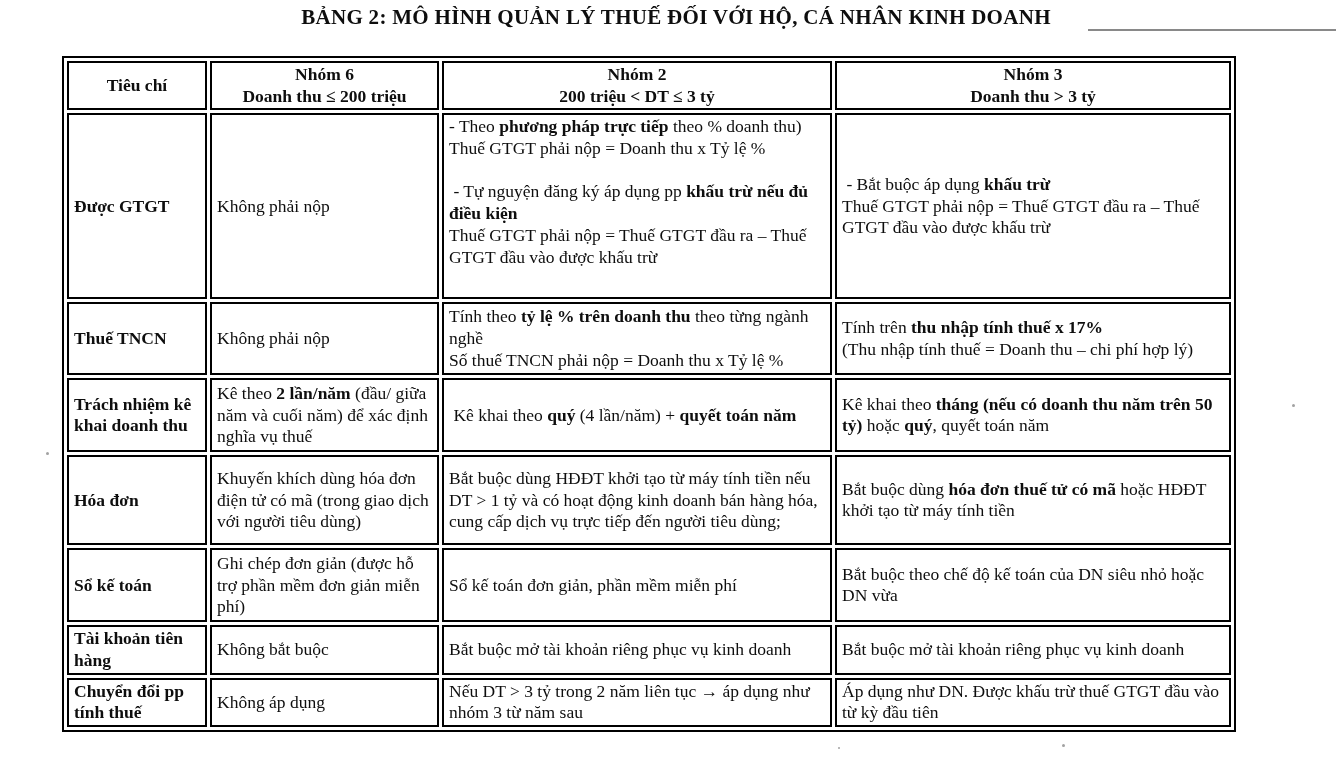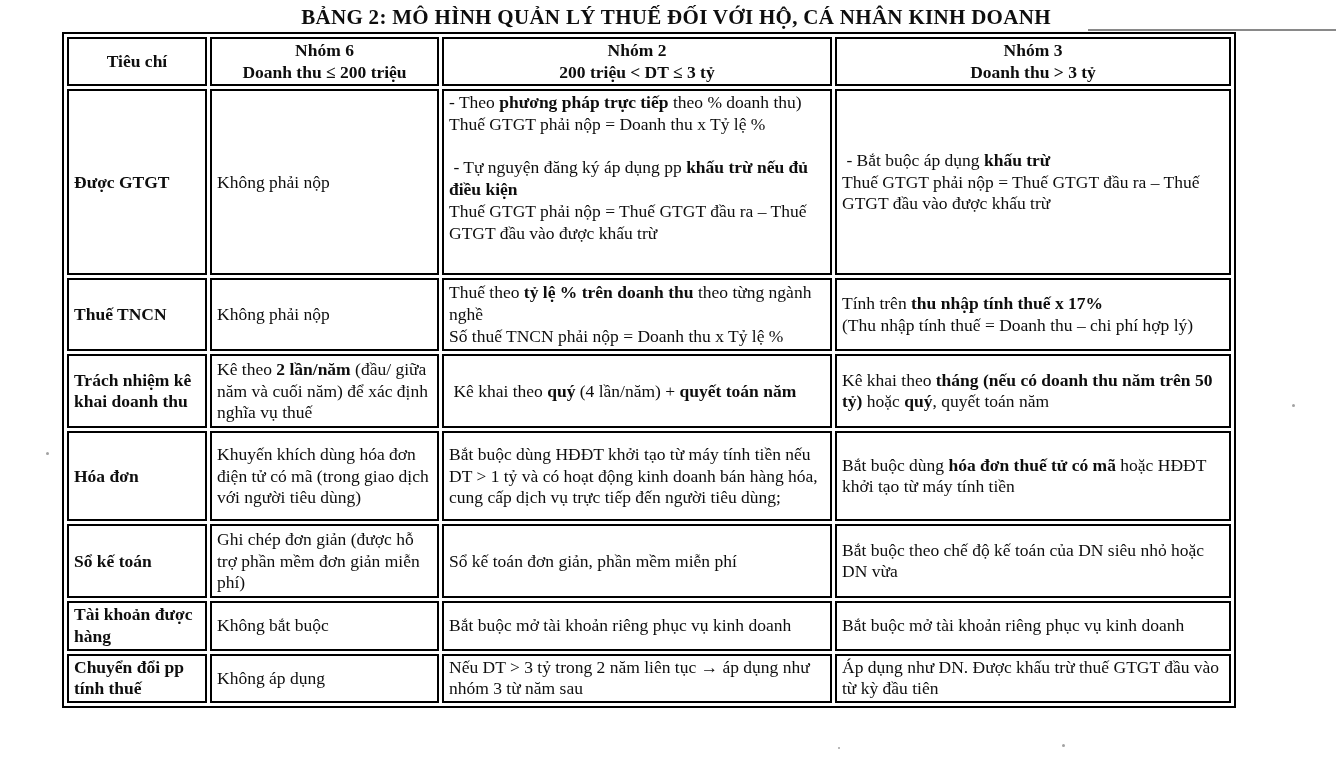--- a/index.html
+++ b/index.html
@@ -23,21 +23,21 @@
     background:#4a4a4a;opacity:.65;
   }
   .speck{position:absolute;width:3px;height:3px;background:#555;border-radius:50%;opacity:.55;}
   .speck.s1{left:1292px;top:404px;}
   .speck.s2{left:46px;top:452px;}
   .speck.s3{left:1108px;top:612px;}
   .speck.s4{left:1062px;top:744px;}
   .speck.s5{left:838px;top:747px;width:2px;height:2px;}
 
   table.grid{
-    position:absolute;left:62px;top:32px;width:1170px;
+    position:absolute;left:62px;top:56px;width:1170px;
     table-layout:fixed;
     border-collapse:separate;border-spacing:3px;
     border:2px solid #000;
     background:#fff;
   }
   .grid th,.grid td{
     border:2px solid #000;
     box-sizing:border-box;
     padding:1px 5px;
     font-size:17.5px;
@@ -93,21 +93,21 @@
   <tr>
     <td class="crit c0"><b>Được GTGT</b></td>
     <td class="c1"><span>Không phải nộp</span></td>
     <td class="c2"><span>- Theo </span><b>phương pháp trực tiếp</b><span> theo % doanh thu)</span><br><span>Thuế GTGT phải nộp = Doanh thu x  Tỷ lệ %</span><br><br><span>&nbsp;- Tự nguyện đăng ký áp dụng pp </span><b>khấu trừ nếu đủ điều kiện</b><br><span>Thuế GTGT phải nộp =  Thuế GTGT đầu ra – Thuế GTGT đầu vào được khấu trừ</span></td>
     <td class="c3"><span>&nbsp;- Bắt buộc áp dụng </span><b>khấu trừ</b><br><span>Thuế GTGT phải nộp =  Thuế GTGT đầu ra – Thuế GTGT đầu vào được khấu trừ</span></td>
   </tr>
 
   <tr>
     <td class="crit c0"><b>Thuế TNCN</b></td>
     <td class="c1"><span>Không phải nộp</span></td>
-    <td class="c2"><span>Thuế theo </span><b>tỷ lệ % trên doanh thu</b><span> theo từng ngành nghề</span><br><span>Số thuế TNCN phải nộp = Doanh thu x Tỷ lệ %</span></td>
+    <td class="c2"><span>Tính theo </span><b>tỷ lệ % trên doanh thu</b><span> theo từng ngành nghề</span><br><span>Số thuế TNCN phải nộp = Doanh thu x Tỷ lệ %</span></td>
     <td class="c3"><span>Tính trên </span><b>thu nhập tính thuế x 17%</b><br><span>(Thu nhập tính thuế = Doanh thu – chi phí hợp lý)</span></td>
   </tr>
 
   <tr>
     <td class="crit c0"><b>Trách nhiệm kê khai doanh thu</b></td>
     <td class="c1"><span>Kê theo </span><b>2 lần/năm</b><span> (đầu/ giữa năm và cuối năm) để xác định nghĩa vụ thuế</span></td>
     <td class="c2"><span>&nbsp;Kê khai theo </span><b>quý</b><span> (4 lần/năm) + </span><b>quyết toán năm</b></td>
     <td class="c3"><span>Kê khai theo </span><b>tháng (nếu có doanh thu năm trên 50 tỷ)</b><span> hoặc </span><b>quý</b><span>, quyết toán năm</span></td>
   </tr>
 
@@ -119,21 +119,21 @@
   </tr>
 
   <tr>
     <td class="crit c0"><b>Sổ kế toán</b></td>
     <td class="c1"><span>Ghi chép đơn giản (được hỗ trợ phần mềm đơn giản miễn phí)</span></td>
     <td class="c2"><span>Sổ kế toán đơn giản, phần mềm miễn phí</span></td>
     <td class="c3"><span>Bắt buộc theo chế độ kế toán của DN siêu nhỏ hoặc DN vừa</span></td>
   </tr>
 
   <tr>
-    <td class="crit c0"><b>Tài khoản được hàng</b></td>
+    <td class="crit c0"><b>Tài khoản tiên hàng</b></td>
     <td class="c1"><span>Không bắt buộc</span></td>
     <td class="c2"><span>Bắt buộc mở tài khoản riêng phục vụ kinh doanh</span></td>
     <td class="c3"><span>Bắt buộc mở tài khoản riêng phục vụ kinh doanh</span></td>
   </tr>
 
   <tr>
     <td class="crit c0"><b>Chuyển đổi pp tính thuế</b></td>
     <td class="c1"><span>Không áp dụng</span></td>
     <td class="c2"><span>Nếu DT &gt; 3 tỷ trong 2 năm liên tục → áp dụng như nhóm 3 từ năm sau</span></td>
     <td class="c3"><span>Áp dụng như DN. Được khấu trừ thuế GTGT đầu vào từ kỳ đầu tiên</span></td>

